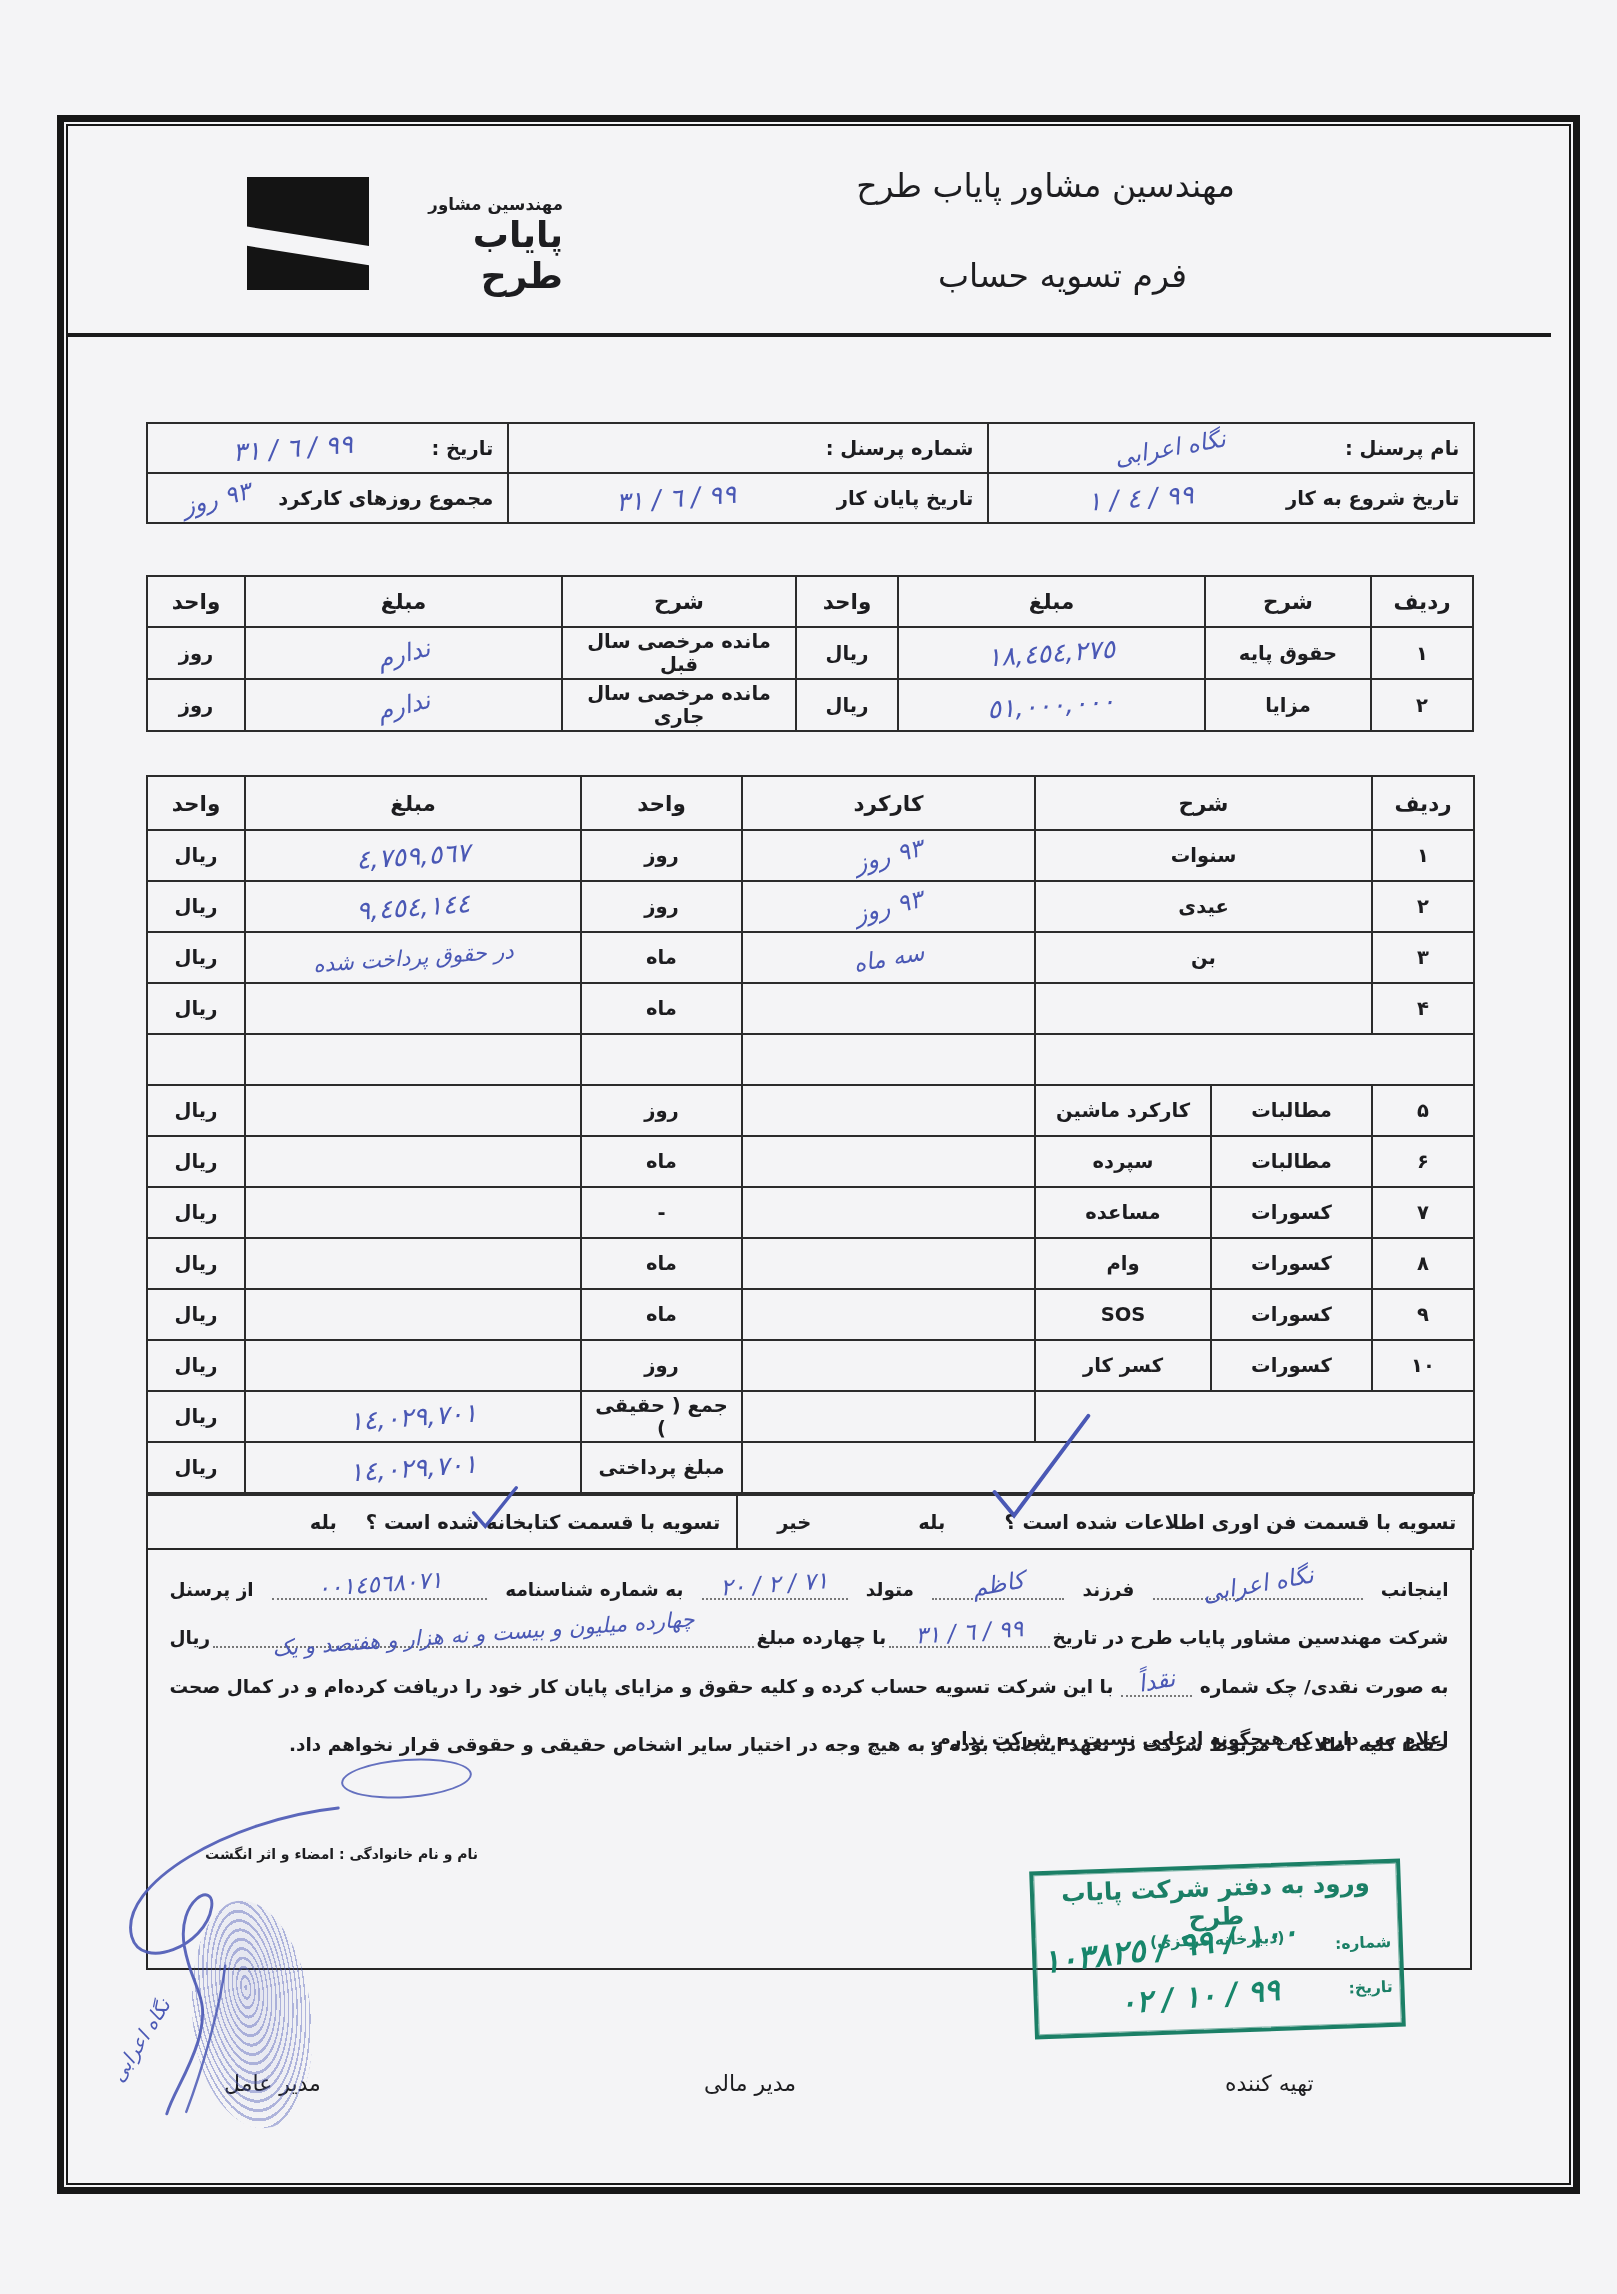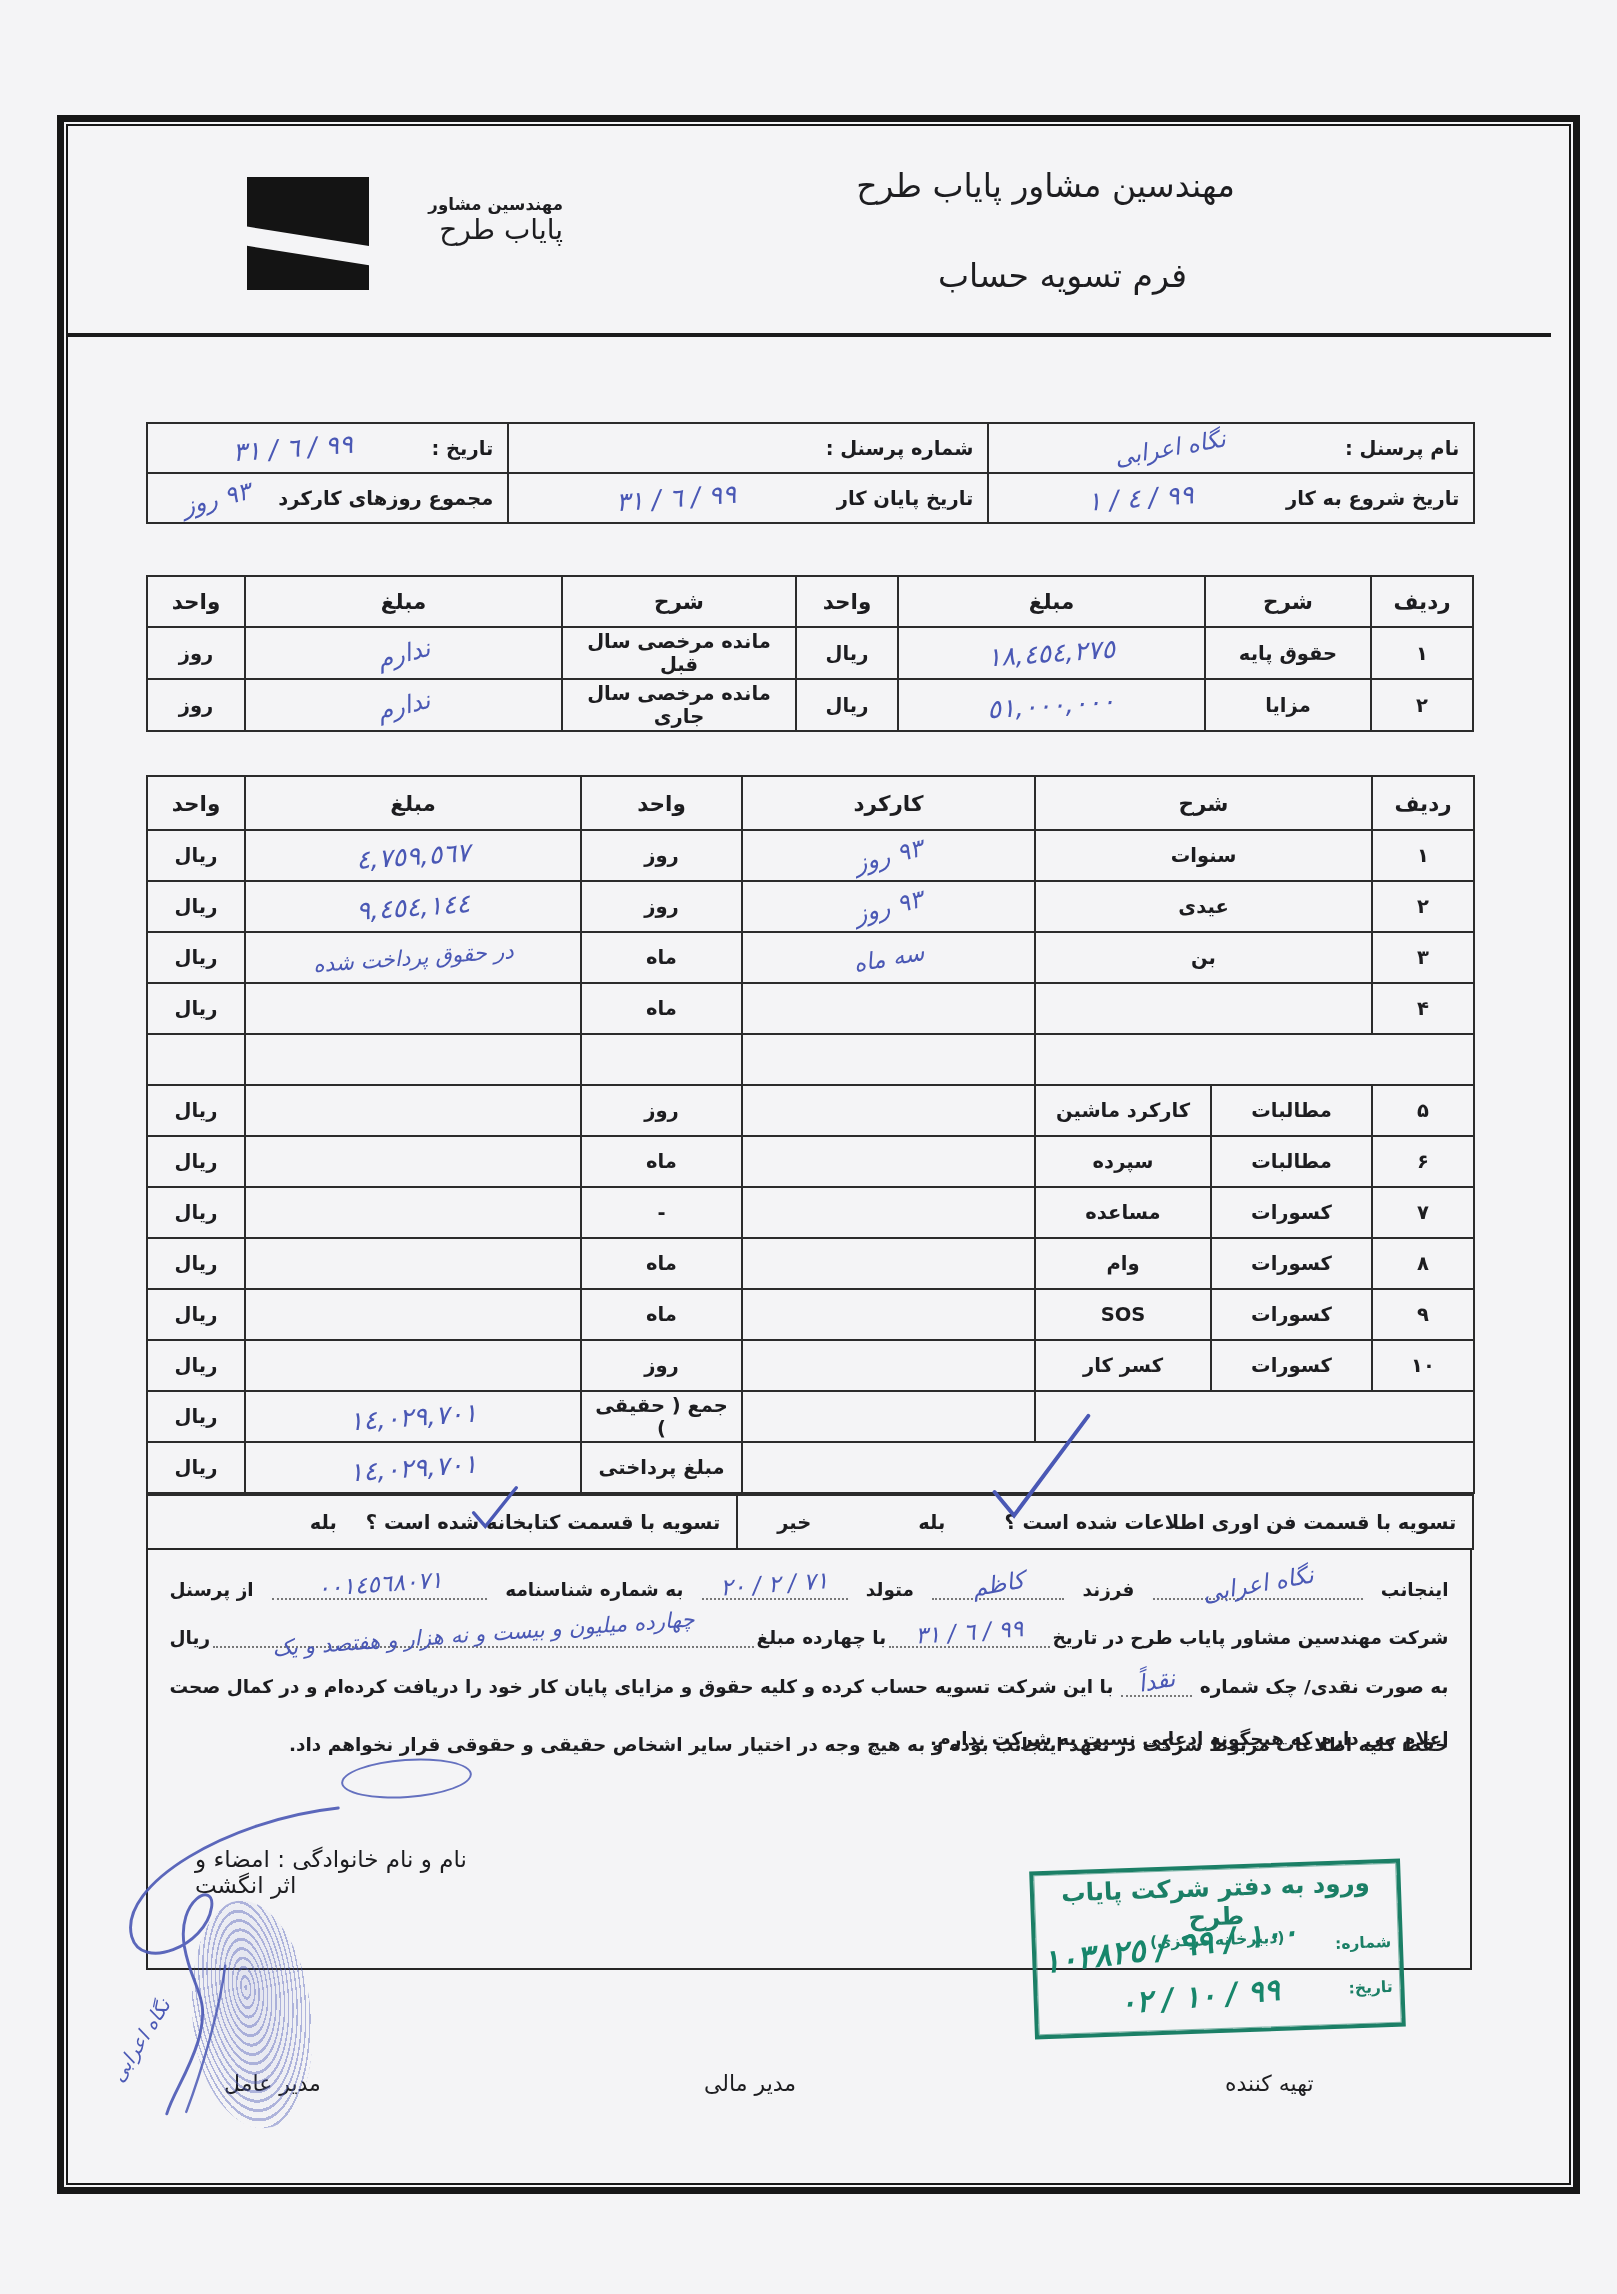--- a/index.html
+++ b/index.html
@@ -21,21 +21,21 @@
   .frame-inner{
     position:absolute;left:2px;top:2px;right:2px;bottom:2px;
     border:2px solid #171717;
   }
 
   
   .logo-square{position:absolute;left:247px;top:177px;width:122px;height:113px;background:#141414;overflow:hidden;}
   .logo-slash{position:absolute;left:-7.8px;top:60px;width:146px;height:18.5px;background:#f4f4f6;transform:rotate(9deg);}
   .logo-text{position:absolute;left:378px;top:195px;width:185px;direction:rtl;text-align:right;line-height:1.15;}
   .logo-text .l1{font-size:16.6px;font-weight:bold;display:block;}
-  .logo-text .l2{font-size:28px;font-weight:normal;display:block;letter-spacing:-1px;}
+  .logo-text .l2{font-size:36px;font-weight:bold;display:block;letter-spacing:-1px;}
   .title1{position:absolute;left:753px;top:166px;width:585px;text-align:center;font-size:33px;direction:rtl;}
   .title2{position:absolute;left:770px;top:256px;width:585px;text-align:center;font-size:33px;direction:rtl;}
   .sep{position:absolute;left:66px;top:333px;width:1485px;height:3.9px;background:#1b1b1b;}
 
   
   table.tbl{border-collapse:collapse;table-layout:fixed;direction:rtl;position:absolute;border:2.9px solid #262626;background:transparent;}
   table.tbl td{border:2px solid #2b2b2b;font-weight:bold;font-size:19.5px;text-align:center;padding:0 5.9px;overflow:hidden;vertical-align:middle;}
   table.tbl tr.h td{font-size:21.5px;}
   td.r{text-align:right;padding-right:13.7px;}
   .cellflex{display:flex;direction:rtl;align-items:center;}
@@ -54,21 +54,21 @@
   .qflex .q{white-space:nowrap;padding-right:9.8px;}
   .qflex .opt{position:relative;}
 
   
   .declbox{position:absolute;left:146px;top:1548px;width:1326px;height:422px;border:2.9px solid #262626;box-sizing:border-box;}
   .dline{position:absolute;left:21.5px;right:21.5px;direction:rtl;display:flex;align-items:flex-end;font-size:18.5px;font-weight:bold;white-space:nowrap;}
   .dline.between{justify-content:space-between;}
   .fill{border-bottom:2px dotted #777;text-align:center;min-height:25px;}
   .plain{display:block;text-align:right;}
 
-  .sig-label{position:absolute;left:195px;top:1846px;width:283px;direction:rtl;text-align:left;font-size:23px;font-weight:normal;}
+  .sig-label{position:absolute;left:195px;top:1846px;width:283px;direction:rtl;text-align:right;font-size:14px;font-weight:bold;}
 
   
   .stamp{
     position:absolute;left:1032px;top:1865px;width:371px;height:168px;
     border:4.9px solid #1b7f66;box-sizing:border-box;transform:rotate(-2deg);
     box-shadow:inset 0 0 0 1px rgba(27,127,102,.55);
     color:#1b7f66;direction:rtl;z-index:6;
   }
   .stamp .s1{text-align:center;font-size:24.4px;font-weight:bold;margin-top:3.9px;}
   .stamp .s2{text-align:center;font-size:15.6px;font-weight:bold;}

